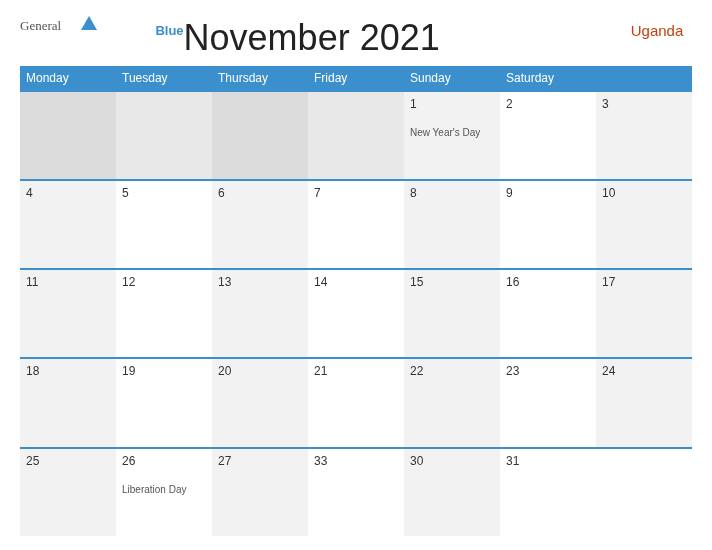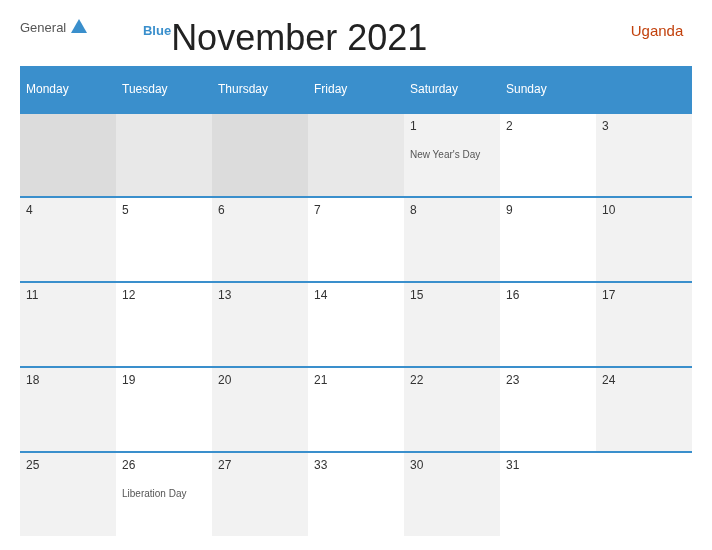--- a/index.html
+++ b/index.html
@@ -18,22 +18,22 @@
       flex-direction: column;
     }
     .header {
       display: flex;
       align-items: flex-start;
       justify-content: space-between;
       margin-bottom: 8px;
     }
     .logo {
       display: flex;
-      align-items: center;
-      gap: 3px;
+      gap: 18px;
+      font-family: Liberation Serif, serif;
     }
     .logo-text-general {
       font-size: 13px;
       color: #555;
       font-weight: normal;
     }
     .logo-text-blue {
       font-size: 13px;
       color: #3a8fcc;
       font-weight: bold;
@@ -69,21 +69,21 @@
     }
     .day-headers {
       display: grid;
       grid-template-columns: repeat(7, 1fr);
       background: #3a8fcc;
       border-radius: 0;
     }
     .day-header {
       color: #fff;
       font-size: 12px;
-      padding: 16px 6px;
+      padding: 5px 6px;
       font-weight: normal;
     }
     .weeks {
       flex: 1;
       display: flex;
       flex-direction: column;
     }
     .week-row {
       display: grid;
       grid-template-columns: repeat(7, 1fr);
@@ -148,22 +148,22 @@
     </div>
     <div class="country">Uganda</div>
   </div>
 
   <div class="calendar-grid">
     <div class="day-headers">
     <div class="day-header">Monday</div>
         <div class="day-header">Tuesday</div>
         <div class="day-header">Thursday</div>
         <div class="day-header">Friday</div>
+        <div class="day-header">Sunday</div>
         <div class="day-header">Saturday</div>
-        <div class="day-header">Sunday</div>
       </div>
     <div class="weeks">
     <div class="week-row">
           <div class="day-cell empty"></div>
           <div class="day-cell empty"></div>
           <div class="day-cell empty"></div>
           <div class="day-cell empty"></div>
           <div class="day-cell">
             <span class="day-number">1</span>
             <span class="holiday-name">New Year's Day</span>

